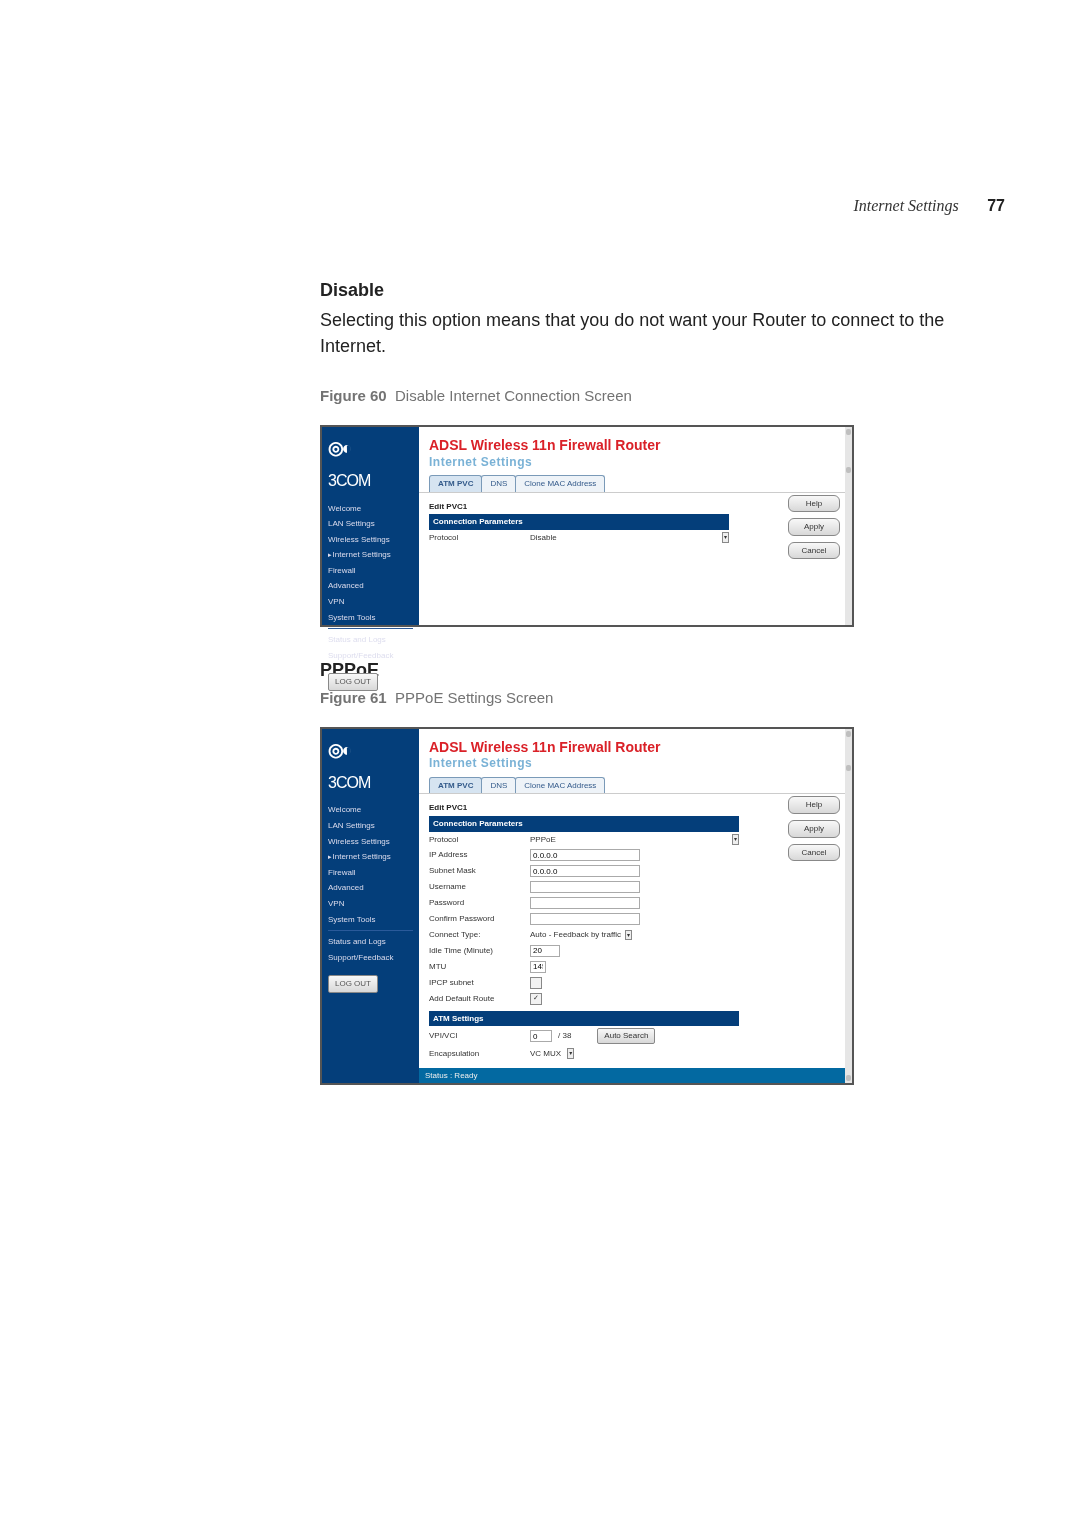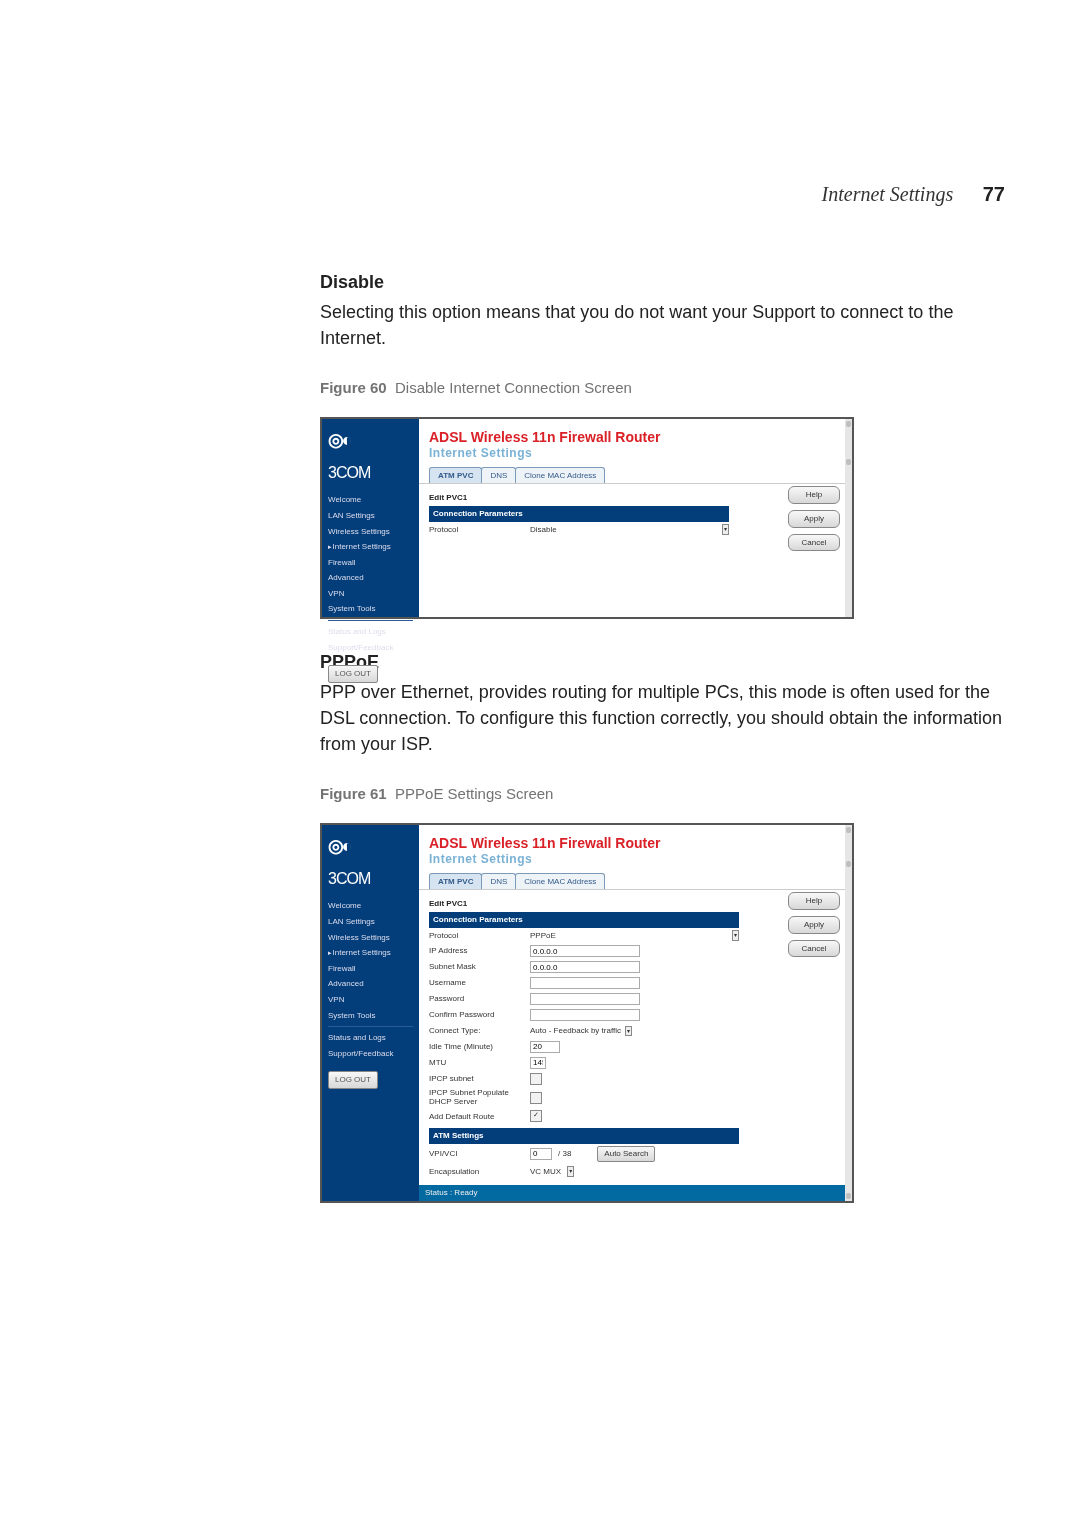--- a/index.html
+++ b/index.html
@@ -12,23 +12,24 @@
     position: relative;
   }
   .page {
     padding: 180px 75px 0 320px;
     font-size: 18px;
     line-height: 1.45;
     color: #333;
   }
   .page-header {
     text-align: right;
-    font-size: 20px;
+    font-size: 16px;
     margin-bottom: 60px;
     color: #222;
+    margin-top: 14px;
   }
   .page-header .title {
     font-style: italic;
     color: #333;
     font-family: Georgia, serif;
   }
   .page-header .pnum {
     font-weight: bold;
     margin-left: 24px;
   }
@@ -253,21 +254,21 @@
 <body>
 
 <div class="page">
 
   <div class="page-header">
     <span class="title">Internet Settings</span>
     <span class="pnum">77</span>
   </div>
 
   <div class="section-heading">Disable</div>
-  <p class="body-text">Selecting this option means that you do not want your Support to connect to the Internet.</p>
+  <p class="body-text">Selecting this option means that you do not want your Router to connect to the Internet.</p>
 
   <p class="fig-caption">
     <b>Figure 60</b>&nbsp;&nbsp;<span>Disable Internet Connection Screen</span>
   </p>
 
   <div class="screenshot" style="height:198px;">
     <div class="ss-scroll-edge">
       <div class="thumb" style="top:2px;height:6px;"></div>
       <div class="thumb" style="top:40px;height:6px;"></div>
     </div>
@@ -318,21 +319,20 @@
                 <span style="border:1px solid #888;font-size:6px;padding:0 1px;background:#eee;">▾</span>
               </div>
             </div>
           </div>
         </div>
       </div>
     </div>
   </div>
 
   <div class="section-heading">PPPoE</div>
-  <p class="body-text">PPP over Ethernet, provides routing for multiple PCs, this mode is often used for the DSL connection. To configure this function correctly, you should obtain the information from your ISP.</p>
 
   <p class="fig-caption">
     <b>Figure 61</b>&nbsp;&nbsp;<span>PPPoE Settings Screen</span>
   </p>
 
   <div class="screenshot">
     <div class="ss-scroll-edge">
       <div class="thumb" style="top:2px;height:6px;"></div>
       <div class="thumb" style="top:36px;height:6px;"></div>
       <div class="thumb" style="bottom:2px;height:6px;"></div>
@@ -418,24 +418,20 @@
             </div>
             <div class="ss-form-row">
               <div class="lbl">MTU</div>
               <input type="text" style="width: 16px;" value="1454">
             </div>
             <div class="ss-form-row">
               <div class="lbl">IPCP subnet</div>
               <span class="chk"></span>
             </div>
             <div class="ss-form-row">
-              <div class="lbl" style="line-height:1.1;">IPCP Subnet Populate DHCP Server</div>
-              <span class="chk"></span>
-            </div>
-            <div class="ss-form-row">
               <div class="lbl">Add Default Route</div>
               <span class="chk">✓</span>
             </div>
 
             <div class="ss-section-bar" style="margin-top:4px;">ATM Settings</div>
             <div class="ss-form-row">
               <div class="lbl">VPI/VCI</div>
               <input type="text" style="width: 22px;" value="0">
               <span>/ 38</span>
               <span class="small-btn" style="margin-left:20px;">Auto Search</span>

